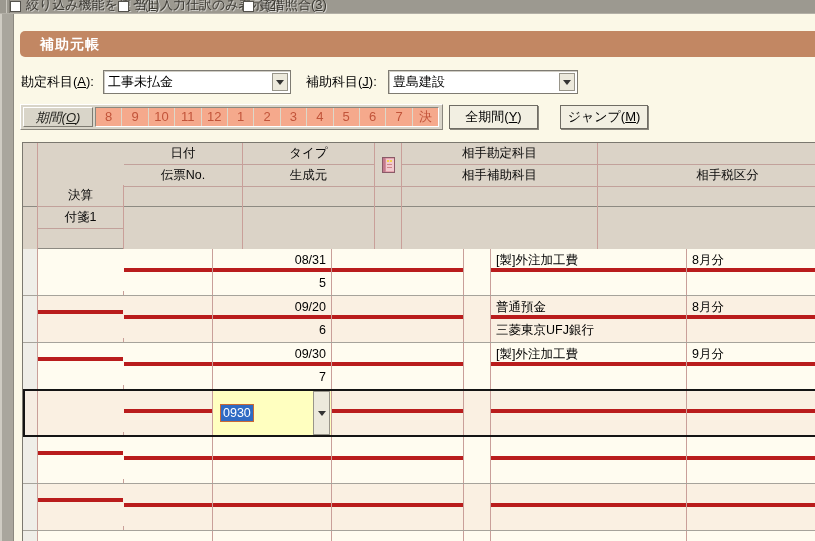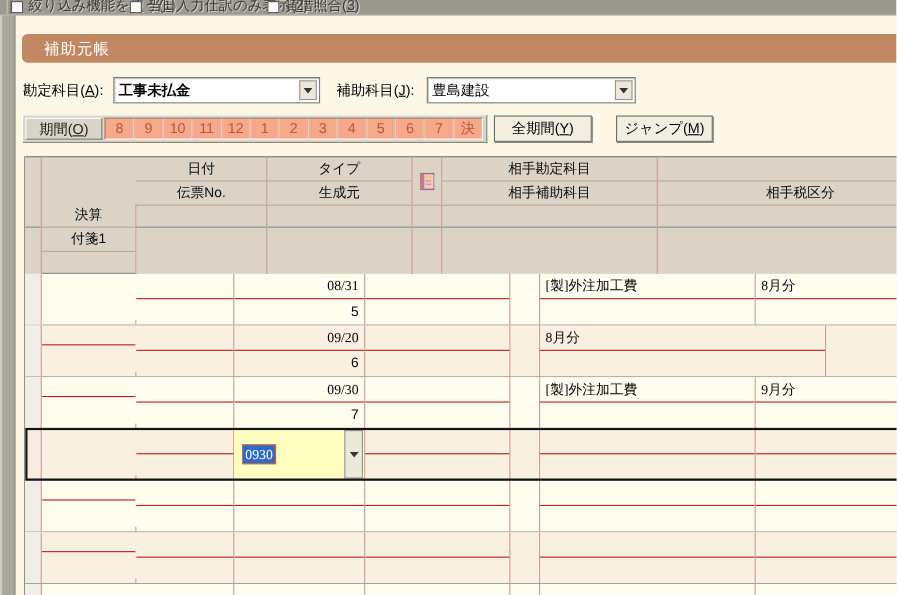--- a/index.html
+++ b/index.html
@@ -20,21 +20,21 @@
   .key { text-decoration:underline; }
 
   
   .wborder { position:absolute; left:0; top:14px; width:14px; height:527px;
              background:#A9A69D; border-left:2px solid #CFCCC3;
              border-right:1px solid #8B887F; }
 
   
   .titlebar { position:absolute; left:20px; top:31px; width:795px; height:26px;
               background:#C28763; border-radius:5px 0 0 5px; color:#fff;
-              font-size:14px; font-weight:normal; line-height:26px;
+              font-size:14px; font-weight:bold; line-height:26px;
               padding-left:20px; letter-spacing:1px; }
 
   
   .flabel { position:absolute; top:70px; height:24px; line-height:24px;
             font-size:13px; color:#000; }
   .combo { position:absolute; top:70px; height:24px; background:#fff;
            border:1px solid #7E7B72; box-shadow:inset 1px 1px 0 #cfccc3; }
   .combo .cval { position:absolute; left:4px; top:0; line-height:22px;
                  font-size:13px; color:#000; white-space:nowrap; }
   .combo-btn { position:absolute; right:2px; top:2px; bottom:2px; width:16px;
@@ -43,21 +43,21 @@
   .tri { width:0; height:0; border-left:4px solid transparent;
          border-right:4px solid transparent; border-top:5px solid #333; }
 
   
   .periodbar { position:absolute; left:20px; top:104px; width:423px; height:26px;
                background:#D9D5C9; border:1px solid;
                border-color:#FFFFFF #8A877E #8A877E #FFFFFF; }
   .period-btn { position:absolute; left:2px; top:2px; bottom:2px; width:70px;
                 background:#D9D5C9; border:1px solid;
                 border-color:#FFFFFF #7E7B72 #7E7B72 #FFFFFF;
-                font-size:13px; text-align:center; line-height:19px; color:#1c1c18; }
+                font-size:13px; text-align:center; line-height:19px; color:#1c1c18;font-style:italic; }
   .months { position:absolute; left:74px; right:3px; top:2px; bottom:2px;
             display:flex; border:1px solid; border-color:#8A877E #FFFFFF #FFFFFF #8A877E;
             background:#F5A98C; }
   .month { flex:1; text-align:center; font-size:13px; line-height:18px;
            color:#C2543A; border-left:1px solid #DCD8CA; }
   .month:first-child { border-left:none; }
 
   .btn { position:absolute; top:105px; height:24px; background:#F2EFE2;
          border:1px solid #6F6C64; box-shadow:1px 1px 0 #8A877E;
          font-size:13px; text-align:center; line-height:21px; color:#000; }
@@ -79,21 +79,21 @@
 
   .tbody {}
   .trow { display:flex; height:47px; border-bottom:1px solid #A6A39B; }
   .trow.cream { background:#FFFCF0; }
   .trow.peach { background:#FAF0E2; }
   .tcell { border-right:1px solid #C99F99; position:relative; }
   .selcell { background:#EFEEE8; }
   .trow.sel .selcell { background:#F6EDE2; }
   .half { height:23px; font-size:12.5px; line-height:22px; color:#000;
           overflow:hidden; white-space:nowrap; }
-  .half.top { border-bottom:1px solid #b91c1c;font-family:Liberation Serif, serif; }
+  .half.top { border-bottom:4px solid #b91c1c; }
   .num .half { text-align:right; padding-right:5px; }
   .lft .half { text-align:left; padding-left:5px; }
 
   .trow.sel { position:relative; }
   .trow.sel::after { content:""; position:absolute; left:0; right:0;
                      top:-1px; bottom:-1px; border:2px solid #141414;
                      pointer-events:none; z-index:4; }
 
   .editwrap { padding:0 !important; }
   .editbox { position:absolute; inset:0; background:#FFFFC0;
@@ -123,21 +123,21 @@
       <span class="mchk"></span>
       <span class="mlabel"><span>貸借照合(</span><span class="key">3</span><span>)</span></span>
     </div>
   </div>
 
   <div class="wborder"></div>
 
   <div class="titlebar">補助元帳</div>
 
   <div class="flabel" style="left:21px;"><span>勘定科目(</span><span class="key">A</span><span>):</span></div>
-  <div class="combo" style="left:103px;width:188px;font-weight:bold;">
+  <div class="combo" style="left:103px;width:188px;">
     <span class="cval">工事未払金</span>
     <span class="combo-btn">
         <span class="tri"></span>
       </span>
   </div>
   <div class="flabel" style="left:306px;"><span>補助科目(</span><span class="key">J</span><span>):</span></div>
   <div class="combo" style="left:388px;width:190px;">
     <span class="cval">豊島建設</span>
     <span class="combo-btn">
         <span class="tri"></span>
@@ -251,20 +251,24 @@
           </div>
           <div class="tcell w-c3 num">
             <div class="half top">09/20</div>
             <div class="half bot">6</div>
           </div>
           <div class="tcell w-c4">
             <div class="half top"></div>
             <div class="half bot"></div>
           </div>
           <div class="tcell w-c5"></div>
+          <div class="tcell w-c6 lft">
+            <div class="half top">普通預金</div>
+            <div class="half bot">三菱東京UFJ銀行</div>
+          </div>
           <div class="tcell w-c7 lft">
             <div class="half top">8月分</div>
             <div class="half bot"></div>
           </div>
         </div>
         <div class="trow cream">
           <div class="tcell w-sel selcell"></div>
           <div class="tcell w-c1">
             <div class="half top"></div>
             <div class="half bot"></div>

